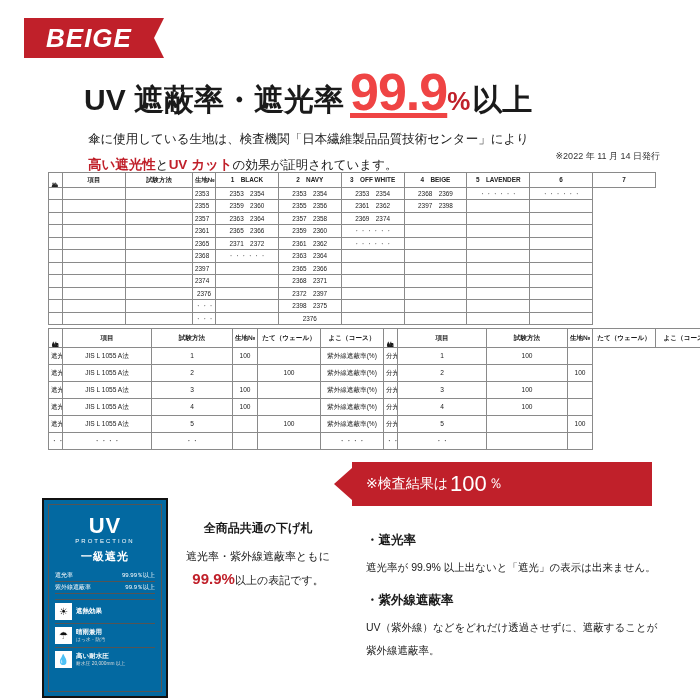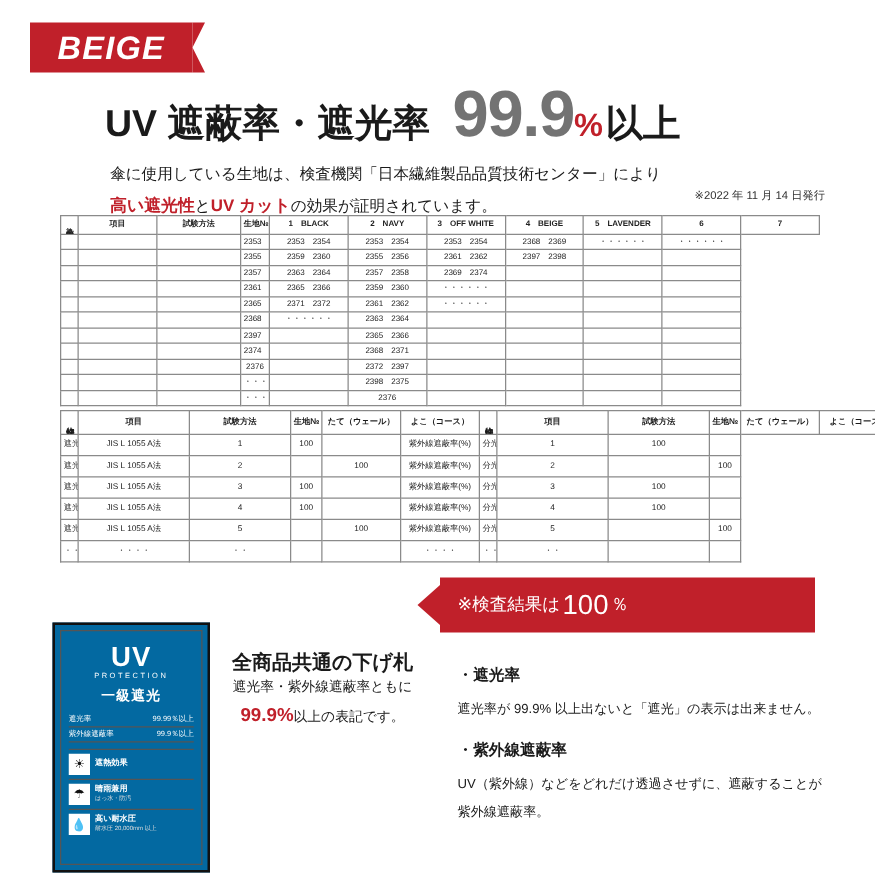--- a/index.html
+++ b/index.html
@@ -30,22 +30,22 @@
   }
   
   .headline{
     position:absolute;left:84px;top:66px;
     width:540px;
     display:flex;align-items:baseline;
     white-space:nowrap;
   }
   .headline .t1{font-size:30px;font-weight:bold;letter-spacing:0px;}
   .headline .big{
-    font-size:52px;font-weight:bold;color:#737373;letter-spacing:-1px;
-    margin-left:18px;line-height:1;
+    font-size:52px;font-weight:bold;color:#ef4444;letter-spacing:-1px;
+    margin-left:6px;line-height:1;text-decoration:underline;
   }
   .headline .pct{font-size:26px;font-weight:bold;color:#c0202a;}
   .headline .over{font-size:30px;font-weight:bold;margin-left:2px;}
   
   .lead{
     position:absolute;left:88px;top:128px;width:570px;
     font-size:12.5px;line-height:1.9;
   }
   .lead .em{color:#c0202a;font-weight:bold;font-size:13.5px;}
   .note{
@@ -149,22 +149,22 @@
     font-size:10px;flex:0 0 auto;
   }
   .uv-feat .ft{line-height:1.25;}
   .uv-feat .ft b{font-size:6.5px;}
   .uv-feat .ft span{font-size:4.8px;color:#ddd;display:block;}
   
   .mid{
     position:absolute;left:172px;top:520px;width:172px;
     text-align:center;
   }
-  .mid .h{font-size:16px;font-weight:bold;}
-  .mid .p{font-size:11px;line-height:1.7;}
+  .mid .h{font-size:12px;font-weight:bold;}
+  .mid .p{font-size:11px;margin-top:10px;line-height:1.7;}
   .mid .p .red{color:#c0202a;font-weight:bold;font-size:15px;}
   
   .right{
     position:absolute;left:366px;top:530px;width:300px;
     font-size:10.5px;line-height:1.75;
   }
   .right h4{
     font-size:12.5px;margin:0 0 6px 0;font-weight:bold;
   }
   .right .blk{margin-bottom:14px;}

